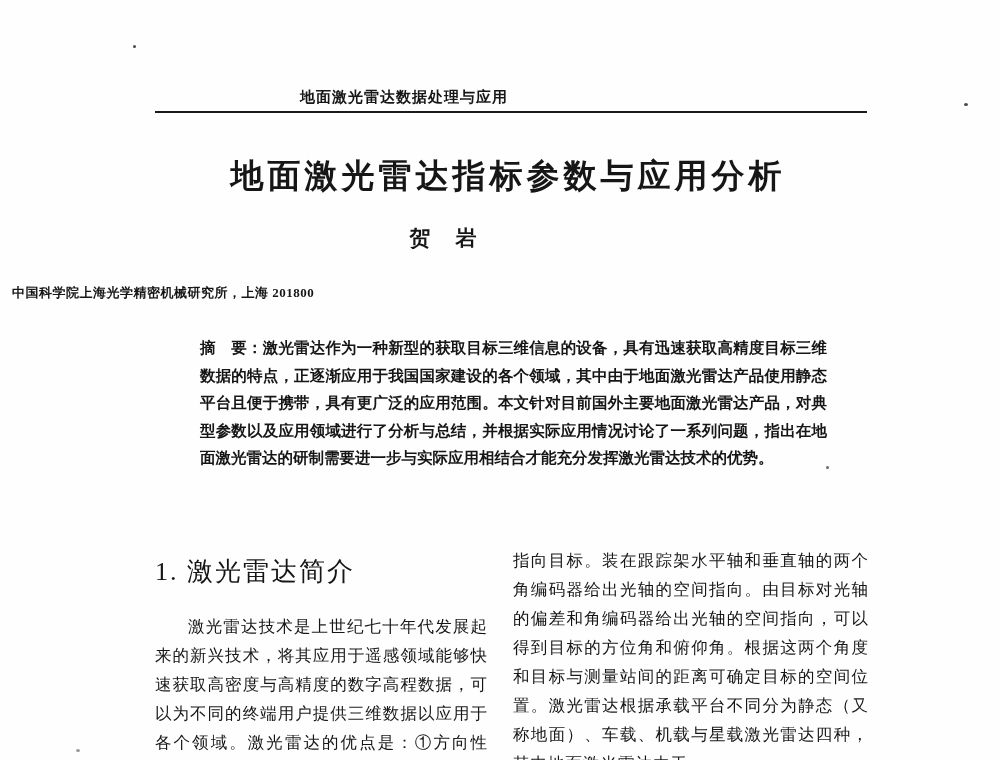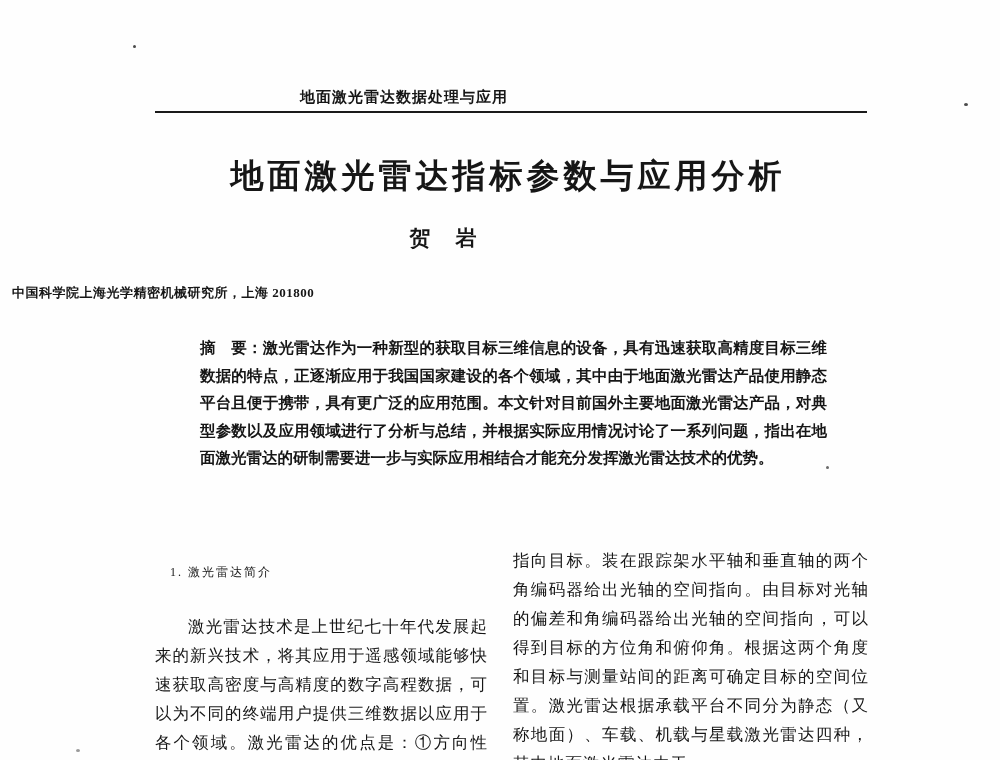--- a/index.html
+++ b/index.html
@@ -94,22 +94,22 @@
     top: 558px;
     left: 155px;
     width: 333px;
   }
   .col-right {
     top: 546px;
     left: 513px;
     width: 356px;
   }
   .section-heading {
-    margin: 0 0 26px 15px;
-    font-size: 12px;
+    margin: 0 0 26px 0;
+    font-size: 26px;
     font-weight: normal;
     line-height: 28px;
     letter-spacing: 2px;
   }
   .indent-first {
     text-indent: 2em;
   }
   .artifact {
     position: absolute;
     border-radius: 50%;

